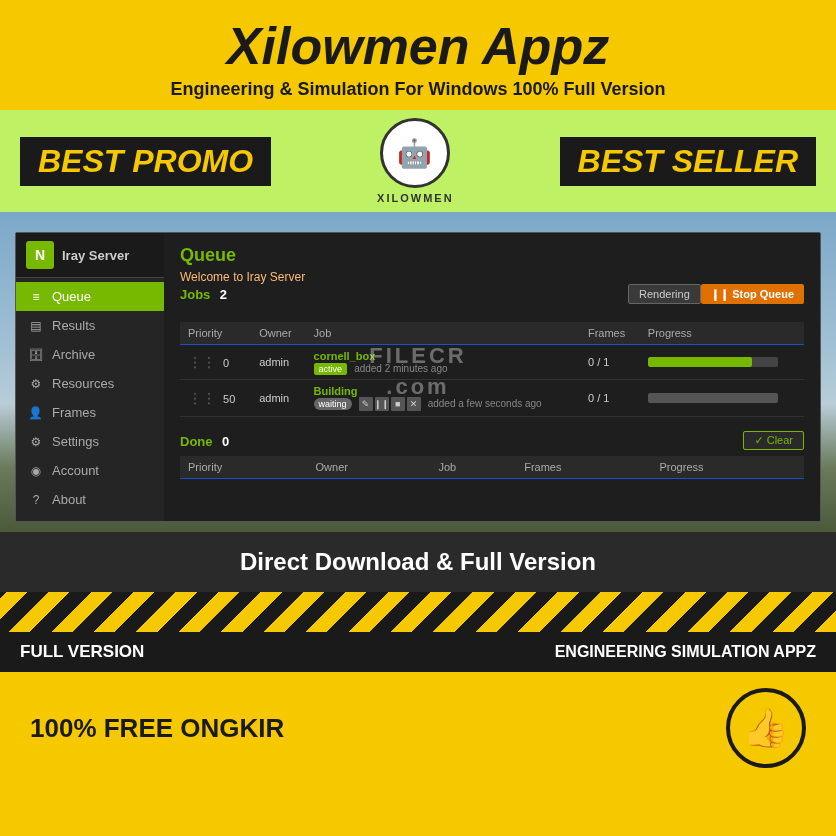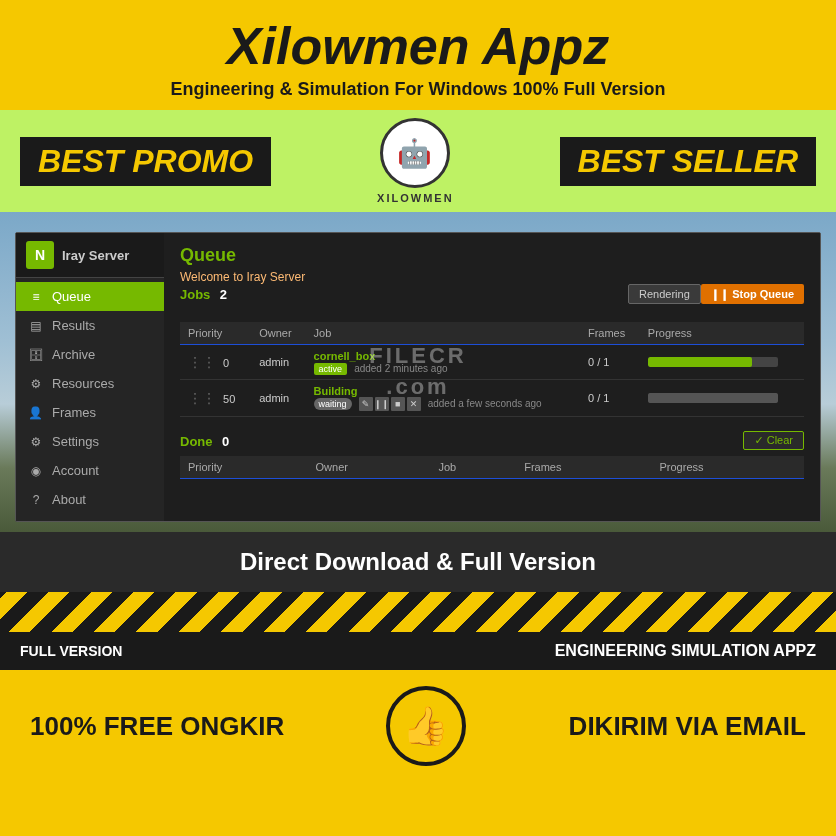--- a/index.html
+++ b/index.html
@@ -378,21 +378,21 @@
 
     .full-version-bar {
       background: #1a1a1a;
       padding: 10px 20px;
       display: flex;
       justify-content: space-between;
       align-items: center;
     }
     .full-version-text {
       color: white;
-      font-size: 14px;
+      font-size: 17px;
       font-weight: 900;
     }
     .full-version-right {
       color: white;
       font-size: 16px;
       font-weight: 900;
     }
 
     .bottom-bar {
       background: #f5c800;
@@ -601,14 +601,13 @@
 <div class="stripes-section"></div>
 
 <div class="full-version-bar">
   <div class="full-version-text">FULL VERSION</div>
   <div class="full-version-right">ENGINEERING SIMULATION APPZ</div>
 </div>
 
 <div class="bottom-bar">
   <div class="ongkir-text">100% FREE ONGKIR</div>
   <div class="thumb-circle">👍</div>
-  <div class="email-text">DIKIRIM VIA EMAIL</div>
 </div>
 
 </body></html>

